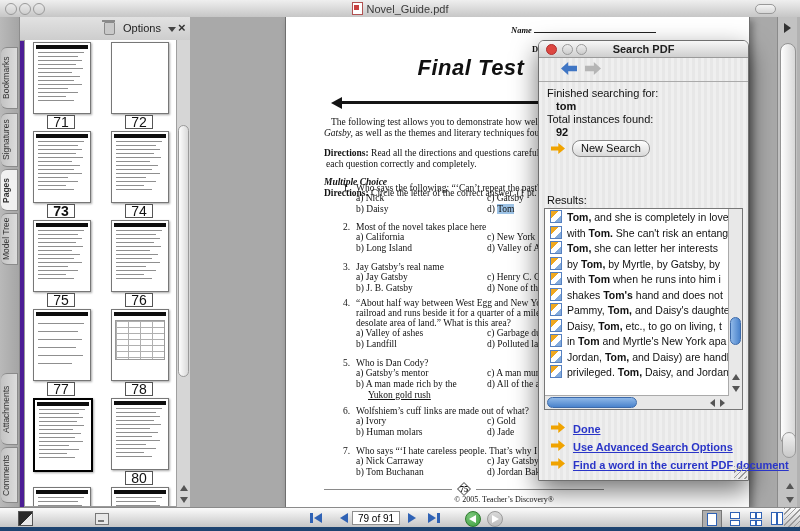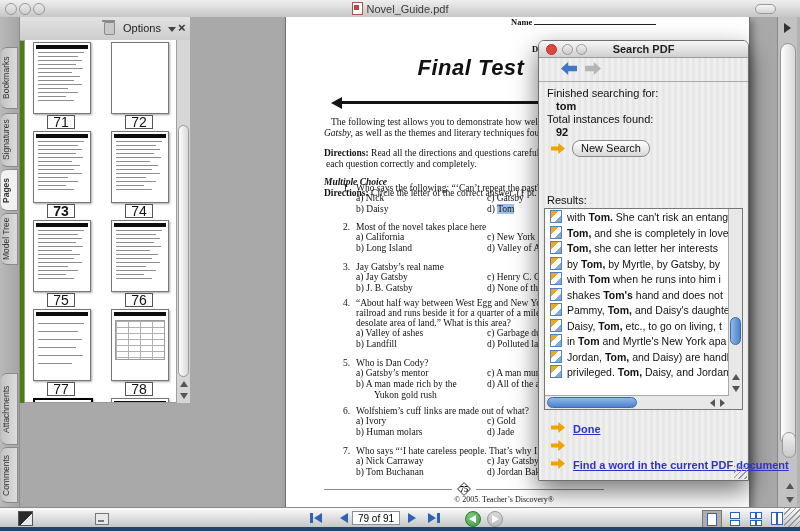--- a/index.html
+++ b/index.html
@@ -23,21 +23,21 @@
   
   #tabstrip{position:absolute;left:0;top:17px;width:19px;height:490px;
     background:linear-gradient(90deg,#b9b9b9,#a5a5a5);border-right:1px solid #8d8d8d;}
   .tab{position:absolute;left:1px;width:16px;border:1px solid #8a8a8a;border-right:none;
     border-radius:6px 0 0 6px;background:linear-gradient(90deg,#dcdcdc,#c3c3c3);
     writing-mode:vertical-rl;transform:rotate(180deg);text-align:center;
     font-size:8.5px;color:#333;overflow:hidden;border-radius:0 6px 6px 0;}
   .tab.sel{background:#f1f1f1;font-weight:bold;}
 
   
-  #sidebar{position:absolute;left:20px;top:17px;width:170px;height:386px;background:#4d7c0f;
+  #sidebar{position:absolute;left:20px;top:17px;width:170px;height:490px;background:#4c1d95;
     border-right:1px solid #8d8d8d;}
   #sb-header{position:absolute;left:0;top:0;right:0;height:23px;background:linear-gradient(#e2e2e2,#cdcdcd);
     border-bottom:1px solid #a5a5a5;}
   #trash{position:absolute;left:84px;top:5px;width:9px;height:11px;border:1px solid #8a8a8a;
     border-radius:1px 1px 2px 2px;background:#c9c9c9;}
   #trash::before{content:"";position:absolute;left:-3px;top:-3px;width:13px;height:2px;background:#8a8a8a;}
   #options-label{position:absolute;left:103px;top:5px;font-size:11px;color:#222;}
   #options-arrow{position:absolute;left:148px;top:10px;width:0;height:0;
     border-left:4px solid transparent;border-right:4px solid transparent;border-top:5px solid #444;}
   #sb-close{position:absolute;left:158px;top:3px;font-size:13px;font-weight:bold;color:#333;line-height:16px;}
@@ -63,42 +63,42 @@
     border-right:4px solid transparent;}
   .tri-up{top:2px;border-bottom:6px solid #555;}
   .tri-dn{bottom:2px;border-top:6px solid #555;}
 
   
   #main{position:absolute;left:190px;top:17px;width:587px;height:490px;background:#a9a9a9;overflow:hidden;}
   #page{position:absolute;left:95px;top:0;width:463px;height:490px;background:#fff;
     border:1px solid #6f6f6f;border-top:none;box-shadow:3px 3px 7px rgba(0,0,0,.35);
     font-family:"Liberation Serif",serif;color:#111;}
   .abs{position:absolute;white-space:nowrap;}
-  #doc-name{left:225px;top:0;font-size:8.5px;font-weight:bold;}
+  #doc-name{left:225px;top:8px;font-size:8.5px;font-weight:bold;font-style:italic;}
   #doc-name .nline{display:inline-block;width:122px;border-bottom:1px solid #222;height:7px;}
   #doc-date{left:246px;top:27px;font-size:8.5px;font-weight:bold;}
   #doc-title{left:85px;top:38px;width:200px;text-align:center;font-family:"Liberation Sans",sans-serif;
     font-size:22px;font-weight:bold;font-style:italic;letter-spacing:.5px;}
   #doc-arrow{left:55px;top:84px;width:300px;height:3px;background:#151515;}
   #doc-arrow::before{content:"";position:absolute;left:-10px;top:-4.5px;width:0;height:0;
     border-right:11px solid #151515;border-top:6px solid transparent;border-bottom:6px solid transparent;}
   .doc-ln{font-size:9.5px;}
   #intro1{left:45px;top:100px;}#intro2{left:38px;top:111px;}
   #dir1a{left:38px;top:131px;}#dir1b{left:40px;top:142px;}
   #mc-head{left:38px;top:160px;font-weight:bold;font-style:italic;}
   #dir2{left:38px;top:171px;}
   .b{font-weight:bold;}.i{font-style:italic;}
   #questions{position:absolute;left:57px;top:0;right:0;bottom:0;}
   .question{position:absolute;left:0;width:400px;font-size:9.5px;}
   .qline{height:10px;line-height:10px;white-space:nowrap;}
   .qnum{display:inline-block;width:13px;}
   .qcont{padding-left:13px;}
   .optrow{position:relative;height:10.8px;white-space:nowrap;}
   .opt-l{position:absolute;left:13px;}
-  .opt-l.cont{left:31px;}
+  .opt-l.cont{left:25px;text-decoration:underline;}
   .opt-r{position:absolute;left:144px;}
   .hl{background:#9dc3e6;}
   #doc-footer{left:38px;top:464px;width:280px;display:flex;align-items:center;}
   .frule{flex:1;height:1px;background:#8a8a8a;}
   #orn{width:16px;height:16px;margin:0 4px;position:relative;}
   #orn::before{content:"";position:absolute;inset:3px;border:1px solid #666;transform:rotate(45deg);}
   #orn span{position:absolute;left:0;right:0;top:3px;text-align:center;font-size:8.5px;font-weight:bold;}
   #copyright{left:38px;top:478px;width:360px;text-align:center;font-size:8px;}
 
   
@@ -526,22 +526,22 @@
     <div class="sw-abs" id="sw-finished">Finished searching for:</div>
     <div class="sw-abs" id="sw-query">tom</div>
     <div class="sw-abs" id="sw-total">Total instances found:</div>
     <div class="sw-abs" id="sw-count">92</div>
     <div class="sw-abs" id="sw-newsearch-row">
       <span class="oarrow"></span><span id="new-search-btn">New Search</span>
     </div>
     <div class="sw-abs" id="sw-results-label">Results:</div>
     <div id="results-list">
       <div id="results-rows">
+          <div class="result-row"><span class="res-icon"></span><span></span><span class="b">Tom,</span><span> and she is completely in love</span></div>
           <div class="result-row"><span class="res-icon"></span><span>with </span><span class="b">Tom.</span><span> She can't risk an entang</span></div>
-          <div class="result-row"><span class="res-icon"></span><span></span><span class="b">Tom,</span><span> and she is completely in love</span></div>
           <div class="result-row"><span class="res-icon"></span><span></span><span class="b">Tom,</span><span> she can letter her interests</span></div>
           <div class="result-row"><span class="res-icon"></span><span>by </span><span class="b">Tom,</span><span> by Myrtle, by Gatsby, by</span></div>
           <div class="result-row"><span class="res-icon"></span><span>with </span><span class="b">Tom</span><span> when he runs into him i</span></div>
           <div class="result-row"><span class="res-icon"></span><span>shakes </span><span class="b">Tom's</span><span> hand and does not</span></div>
           <div class="result-row"><span class="res-icon"></span><span>Pammy, </span><span class="b">Tom,</span><span> and Daisy's daughte</span></div>
           <div class="result-row"><span class="res-icon"></span><span>Daisy, </span><span class="b">Tom,</span><span> etc., to go on living, t</span></div>
           <div class="result-row"><span class="res-icon"></span><span>in </span><span class="b">Tom</span><span> and Myrtle's New York apa</span></div>
           <div class="result-row"><span class="res-icon"></span><span>Jordan, </span><span class="b">Tom,</span><span> and Daisy) are handl</span></div>
           <div class="result-row"><span class="res-icon"></span><span>privileged. </span><span class="b">Tom,</span><span> Daisy, and Jordan</span></div>
         </div>
@@ -556,21 +556,21 @@
         <div id="res-hthumb"></div>
         <span class="tri-l"></span>
         <span class="tri-r"></span>
       </div>
       <div id="res-corner"></div>
     </div>
     <div class="link-row" id="link-done">
       <span class="oarrow"></span><a href="#" class="sw-link">Done</a>
     </div>
     <div class="link-row" id="link-adv">
-      <span class="oarrow"></span>
+      <span class="oarrow"></span><a href="#" class="sw-link">Use Advanced Search Options</a>
     </div>
     <div class="link-row" id="link-find">
       <span class="oarrow"></span><a href="#" class="sw-link">Find a word in the current PDF document</a>
     </div>
     <div id="sw-grip"></div>
   </div>
 
   <div id="statusbar">
     <span id="sb-icon1"></span>
     <span id="sb-icon2"></span>

